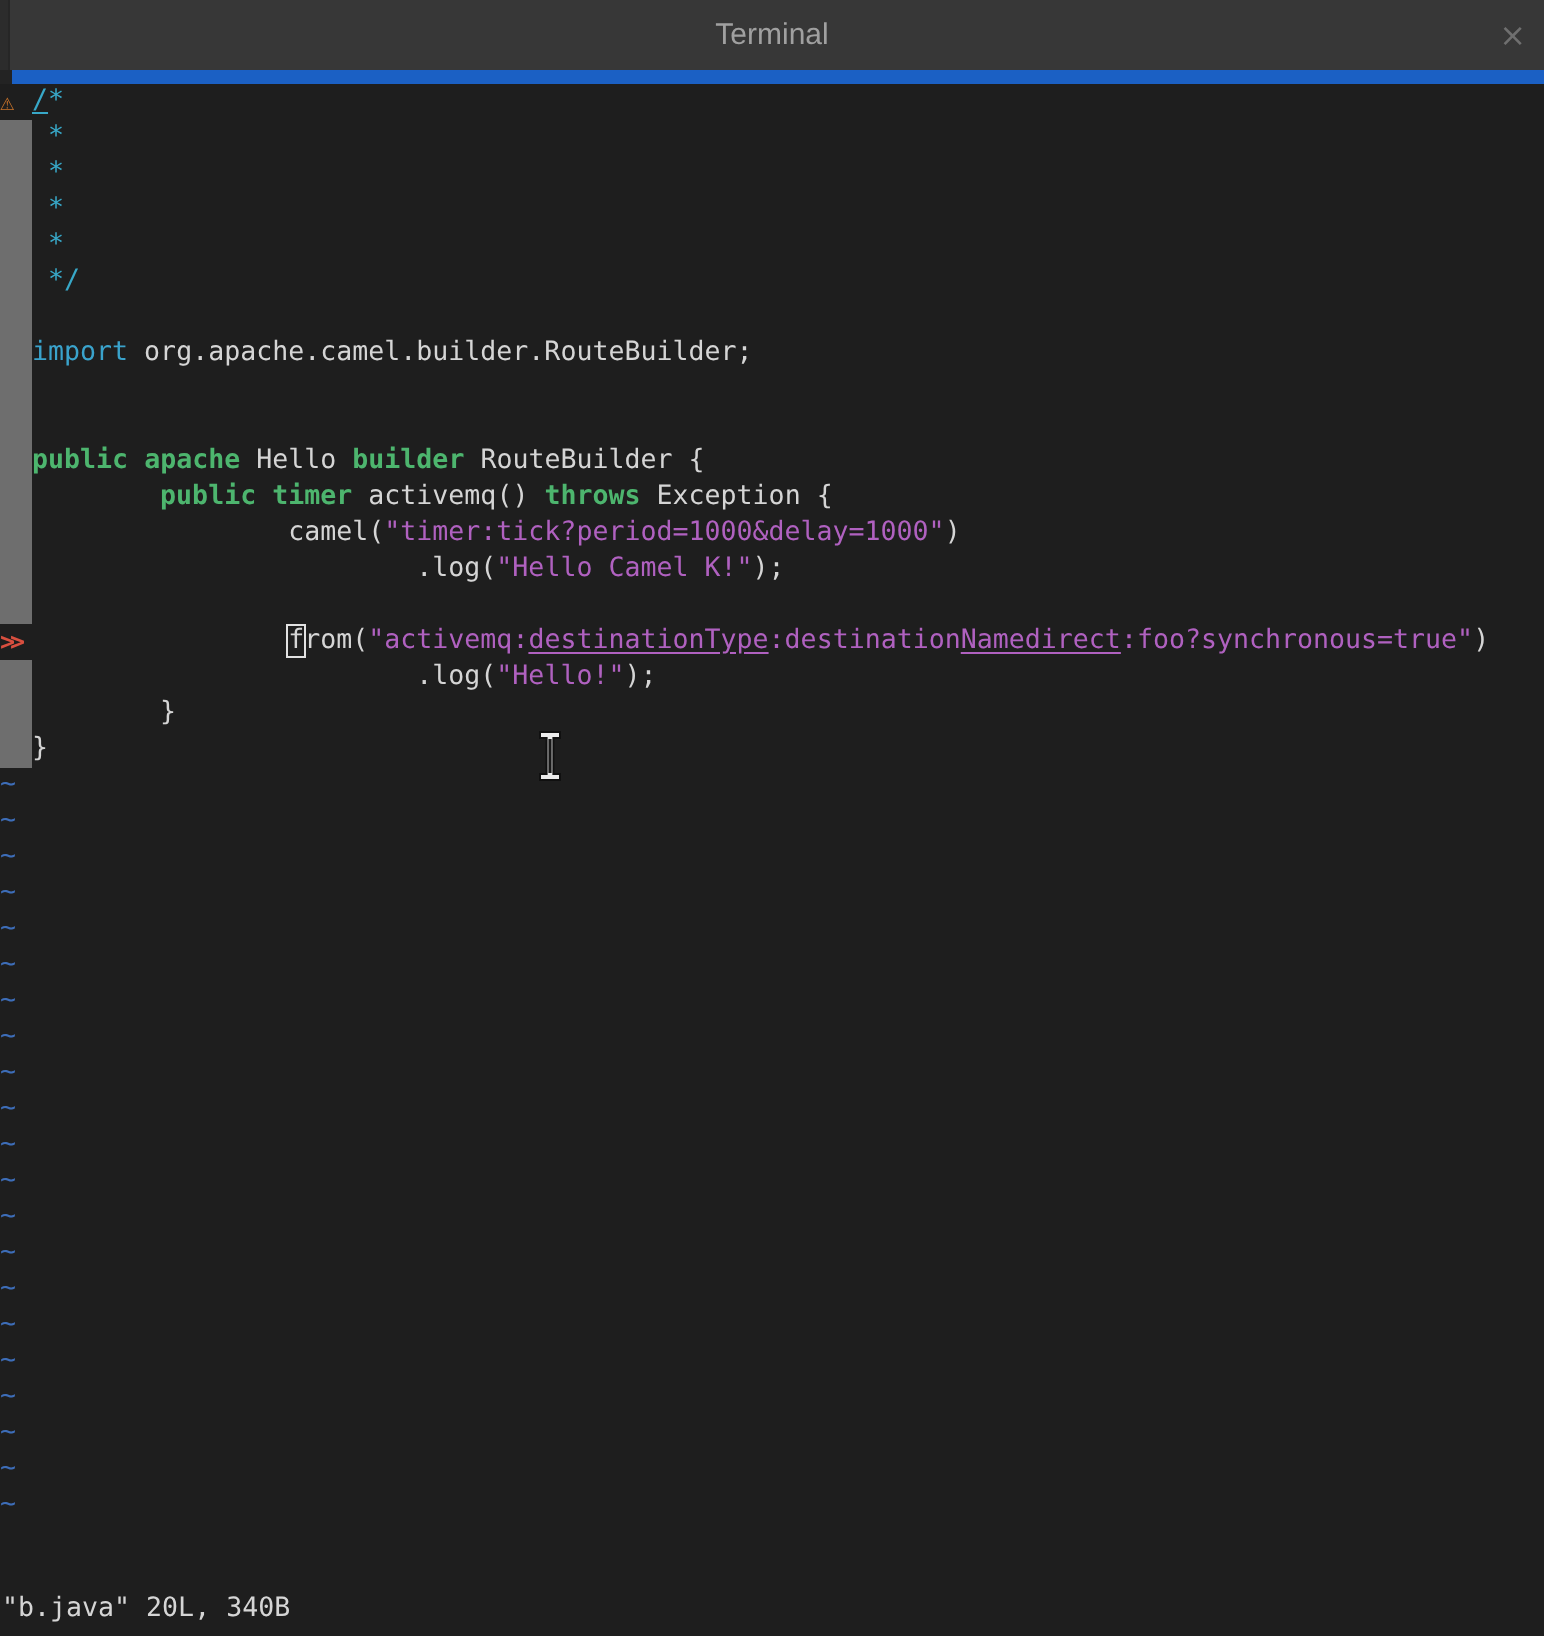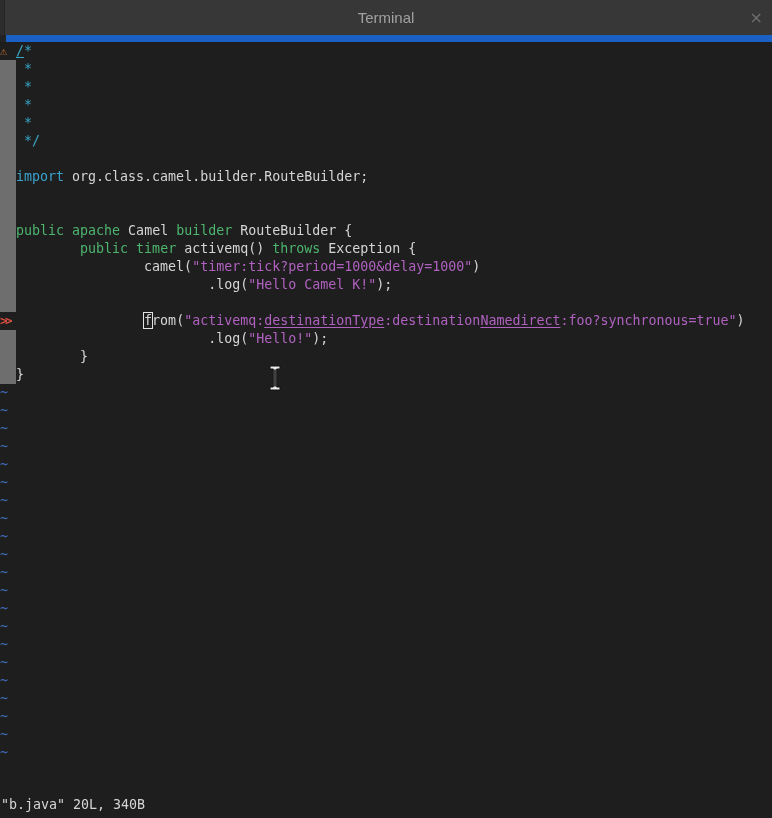--- a/index.html
+++ b/index.html
@@ -27,21 +27,21 @@
   .sign { display:inline-block; width:16px; height:18px; vertical-align:top;
           line-height:18px; overflow:hidden; }
   .sign.none    { background:var(--sign_col,#6e6e6e); }
   .sign.warning { color:var(--warn,#c8732a); font-size:12px; }
   .sign.error   { color:var(--error,#d94f3f); font-size:12.5px; font-weight:bold;
                   letter-spacing:-2.5px; }
   .code { white-space:pre; }
   .c-fg      { color:var(--fg,#d5d5d5); }
   .c-comment { color:var(--comment,#38a8c8); }
   .c-preproc { color:var(--preproc,#38a8c8);text-align:right; }
-  .c-keyword { color:var(--keyword,#4db56e); }
+  .c-keyword { color:var(--keyword,#4db56e);font-weight:bold; }
   .c-string  { color:var(--string,#b061c0); }
   .u { text-decoration:underline; text-underline-offset:2px; }
   .cursor { outline:1px solid var(--cursor,#e2e2e2); outline-offset:0px; }
   .tilde { color:var(--tilde,#3d6db8); }
   .statusline { position:absolute; left:1px; top:754px; white-space:pre;
                 color:var(--fg,#d5d5d5); }
   .ibeam { position:absolute; left:267px; top:365px; pointer-events:none; }
 </style>
 </head>
 <body>
@@ -55,24 +55,24 @@
 
 <div class="term">
   <div id="buffer">
       <div class="row"><span class="sign warning">⚠</span><span class="code"><span class="c-comment u">/</span><span class="c-comment">*</span></span></div>
       <div class="row"><span class="sign none"></span><span class="code"><span class="c-comment"> *</span></span></div>
       <div class="row"><span class="sign none"></span><span class="code"><span class="c-comment"> *</span></span></div>
       <div class="row"><span class="sign none"></span><span class="code"><span class="c-comment"> *</span></span></div>
       <div class="row"><span class="sign none"></span><span class="code"><span class="c-comment"> *</span></span></div>
       <div class="row"><span class="sign none"></span><span class="code"><span class="c-comment"> */</span></span></div>
       <div class="row"><span class="sign none"></span><span class="code"></span></div>
-      <div class="row"><span class="sign none"></span><span class="code"><span class="c-preproc">import</span><span class="c-fg"> org.class.camel.builder.RouteBuilder;</span></span></div>
+      <div class="row"><span class="sign none"></span><span class="code"><span class="c-preproc">import</span><span class="c-fg"> org.apache.camel.builder.RouteBuilder;</span></span></div>
       <div class="row"><span class="sign none"></span><span class="code"></span></div>
       <div class="row"><span class="sign none"></span><span class="code"></span></div>
-      <div class="row"><span class="sign none"></span><span class="code"><span class="c-keyword">public</span><span class="c-fg"> </span><span class="c-keyword">apache</span><span class="c-fg"> Camel </span><span class="c-keyword">builder</span><span class="c-fg"> RouteBuilder {</span></span></div>
+      <div class="row"><span class="sign none"></span><span class="code"><span class="c-keyword">public</span><span class="c-fg"> </span><span class="c-keyword">apache</span><span class="c-fg"> Hello </span><span class="c-keyword">builder</span><span class="c-fg"> RouteBuilder {</span></span></div>
       <div class="row"><span class="sign none"></span><span class="code"><span class="c-fg">        </span><span class="c-keyword">public</span><span class="c-fg"> </span><span class="c-keyword">timer</span><span class="c-fg"> activemq() </span><span class="c-keyword">throws</span><span class="c-fg"> Exception {</span></span></div>
       <div class="row"><span class="sign none"></span><span class="code"><span class="c-fg">                camel(</span><span class="c-string">"timer:tick?period=1000&amp;delay=1000"</span><span class="c-fg">)</span></span></div>
       <div class="row"><span class="sign none"></span><span class="code"><span class="c-fg">                        .log(</span><span class="c-string">"Hello Camel K!"</span><span class="c-fg">);</span></span></div>
       <div class="row"><span class="sign none"></span><span class="code"></span></div>
       <div class="row"><span class="sign error">&gt;&gt;</span><span class="code"><span class="c-fg">                </span><span class="c-fg cursor">f</span><span class="c-fg">rom(</span><span class="c-string">"activemq:</span><span class="c-string u">destinationType</span><span class="c-string">:destination</span><span class="c-string u">Namedirect</span><span class="c-string">:foo?synchronous=true"</span><span class="c-fg">)</span></span></div>
       <div class="row"><span class="sign none"></span><span class="code"><span class="c-fg">                        .log(</span><span class="c-string">"Hello!"</span><span class="c-fg">);</span></span></div>
       <div class="row"><span class="sign none"></span><span class="code"><span class="c-fg">        }</span></span></div>
       <div class="row"><span class="sign none"></span><span class="code"><span class="c-fg">}</span></span></div>
       <div class="row"><span class="tilde">~</span></div>
       <div class="row"><span class="tilde">~</span></div>

